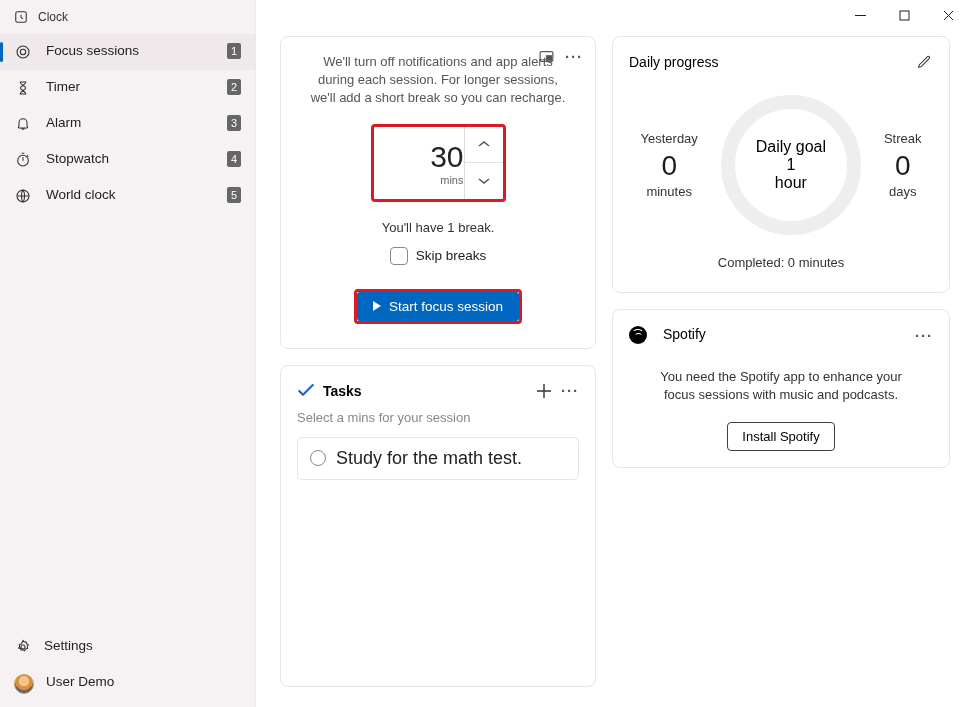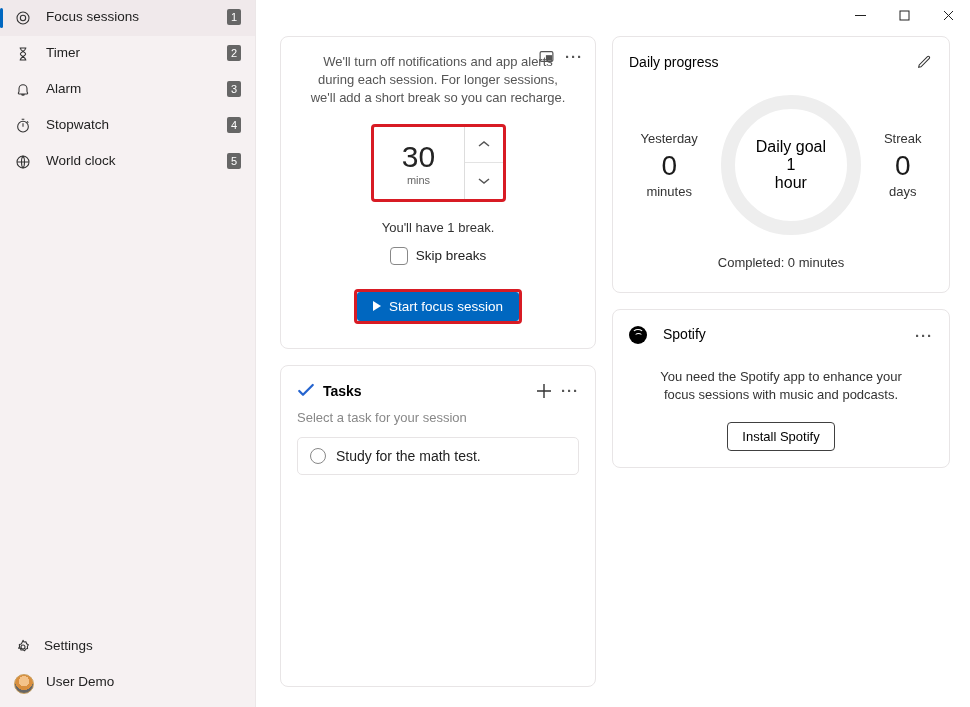--- a/index.html
+++ b/index.html
@@ -172,21 +172,21 @@
     height: 78px;
     margin: 0 auto 18px auto;
     border: 3px solid #d81b24;
     border-radius: 4px;
     overflow: hidden;
   }
   .stepper .value-box {
     flex: 1;
     display: flex;
     flex-direction: column;
-    align-items: center;
+    align-items: flex-end;
     justify-content: center;
     border-right: 1px solid #ddd;
   }
   .stepper .value-box .num {
     font-size: 30px;
     font-weight: 400;
     color: #242424;
   }
   .stepper .value-box .unit {
     font-size: 11px;
@@ -273,21 +273,21 @@
     color: #888;
     margin-bottom: 12px;
   }
   .task-row {
     border: 1px solid #e7e4e5;
     border-radius: 5px;
     padding: 10px 12px;
     display: flex;
     align-items: center;
     gap: 10px;
-    font-size: 14px;
+    font-size: 18px;
     color: #222;
   }
   .radio-circle {
     width: 16px;
     height: 16px;
     border: 1.5px solid #888;
     border-radius: 50%;
     cursor: pointer;
   }
   .card.daily .dp-header {
@@ -407,20 +407,29 @@
     font-size: 15px;
     line-height: 0.2;
   }
   svg { display:block; }
 </style>
 </head>
 <body>
 
 <div class="window">
   <aside class="sidebar">
+    <div class="app-title">
+      <span class="sidebar-icon">
+        <svg width="14" height="14" viewBox="0 0 24 24" fill="none" stroke="#333" stroke-width="1.8">
+            <rect x="3" y="3" width="18" height="18" rx="3"></rect>
+            <path d="M12 8v5l3 2"></path>
+          </svg>
+      </span>
+      <span>Clock</span>
+    </div>
     <div class="sidebar-items">
       <div class="sidebar-item active">
         <span class="sidebar-icon">
           <svg width="16" height="16" viewBox="0 0 24 24" fill="none" stroke="#333" stroke-width="1.6">
               <circle cx="12" cy="12" r="9"></circle>
               <circle cx="12" cy="12" r="4"></circle>
             </svg>
         </span>
         <span>Focus sessions</span>
         <span class="badge">1</span>
@@ -553,21 +562,21 @@
             </span>
             <span class="title">Tasks</span>
             <span class="spacer"></span>
             <span class="iconbtn">
               <svg width="16" height="16" viewBox="0 0 16 16">
                   <path d="M8 1v14M1 8h14" stroke="#333" stroke-width="1.4"></path>
                 </svg>
             </span>
             <span class="iconbtn dots"></span>
           </div>
-          <div class="tasks-sub">Select a task for your session</div>
+          <div class="tasks-sub">Select a mins for your session</div>
           <div class="task-row">
             <span class="radio-circle"></span>
             <span>Study for the math test.</span>
           </div>
         </section>
       </div>
 
       <div class="col-right">
         <section class="card daily">
           <div class="dp-header">

